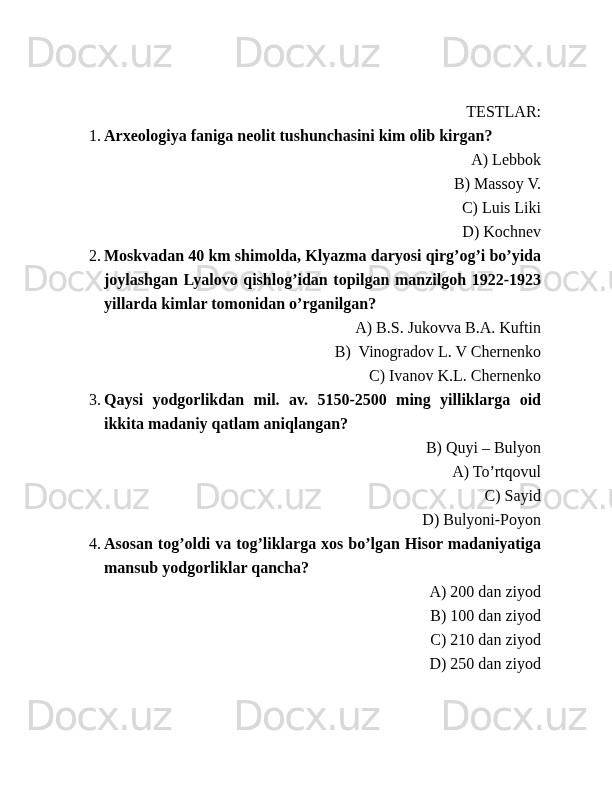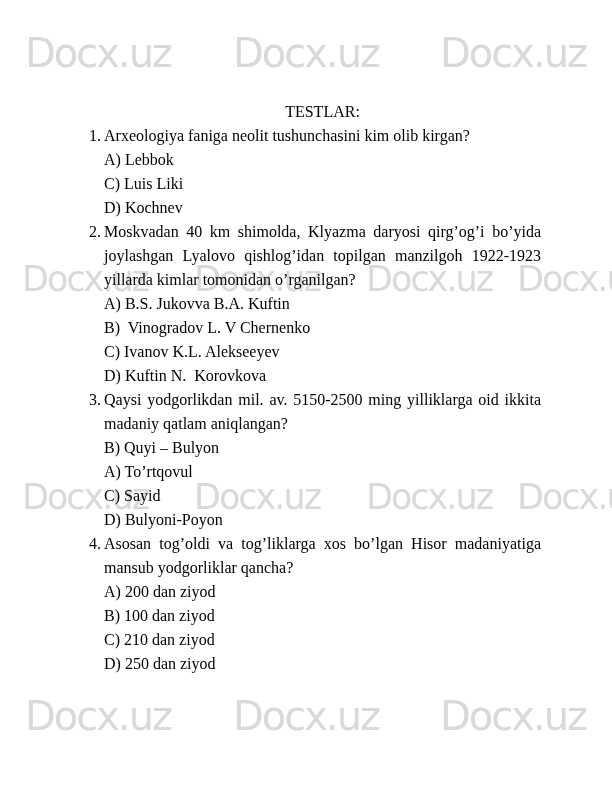--- a/index.html
+++ b/index.html
@@ -28,35 +28,37 @@
   .content {
     position: absolute;
     left: 104px;
     top: 100px;
     width: 437px;
     font-size: 16px;
     line-height: 24px;
     color: #000000;
   }
   .title {
-    text-align: center;
+    text-align: right;
   }
   .question {
     position: relative;
   }
   .qnum {
     position: absolute;
     left: -15px;
     top: 0;
   }
   .qtext {
     text-align: justify;
+    font-weight: bold;
   }
   .option {
     white-space: pre-wrap;
+    text-align: right;
   }
 </style>
 </head>
 <body>
 
 <div class="page">
 
   <div class="watermark-layer" style="color: rgb(217, 217, 217);">
       <span class="wm" style="left: 25px; top: 33px; font-size: 40px;">Docx.uz</span>
       <span class="wm" style="left: 233px; top: 33px; font-size: 40px;">Docx.uz</span>
@@ -75,31 +77,31 @@
     </div>
 
   <div class="content">
 
     <div class="title">TESTLAR:</div>
 
     <div class="question">
       <span class="qnum">1.</span>
       <div class="qtext">Arxeologiya faniga neolit tushunchasini kim olib kirgan?</div>
       <div class="option">A) Lebbok</div>
+      <div class="option">B) Massoy V.</div>
       <div class="option">C) Luis Liki</div>
       <div class="option">D) Kochnev</div>
     </div>
 
     <div class="question">
       <span class="qnum">2.</span>
       <div class="qtext">Moskvadan 40 km shimolda, Klyazma daryosi qirg’og’i bo’yida joylashgan Lyalovo qishlog’idan topilgan manzilgoh 1922-1923 yillarda kimlar tomonidan o’rganilgan?</div>
       <div class="option">A) B.S. Jukovva B.A. Kuftin</div>
       <div class="option">B)  Vinogradov L. V Chernenko</div>
-      <div class="option">C) Ivanov K.L. Alekseeyev</div>
-      <div class="option">D) Kuftin N.  Korovkova</div>
+      <div class="option">C) Ivanov K.L. Chernenko</div>
     </div>
 
     <div class="question">
       <span class="qnum">3.</span>
       <div class="qtext">Qaysi yodgorlikdan mil. av. 5150-2500 ming yilliklarga oid ikkita madaniy qatlam aniqlangan?</div>
       <div class="option">B) Quyi – Bulyon</div>
       <div class="option">A) To’rtqovul</div>
       <div class="option">C) Sayid</div>
       <div class="option">D) Bulyoni-Poyon</div>
     </div>

